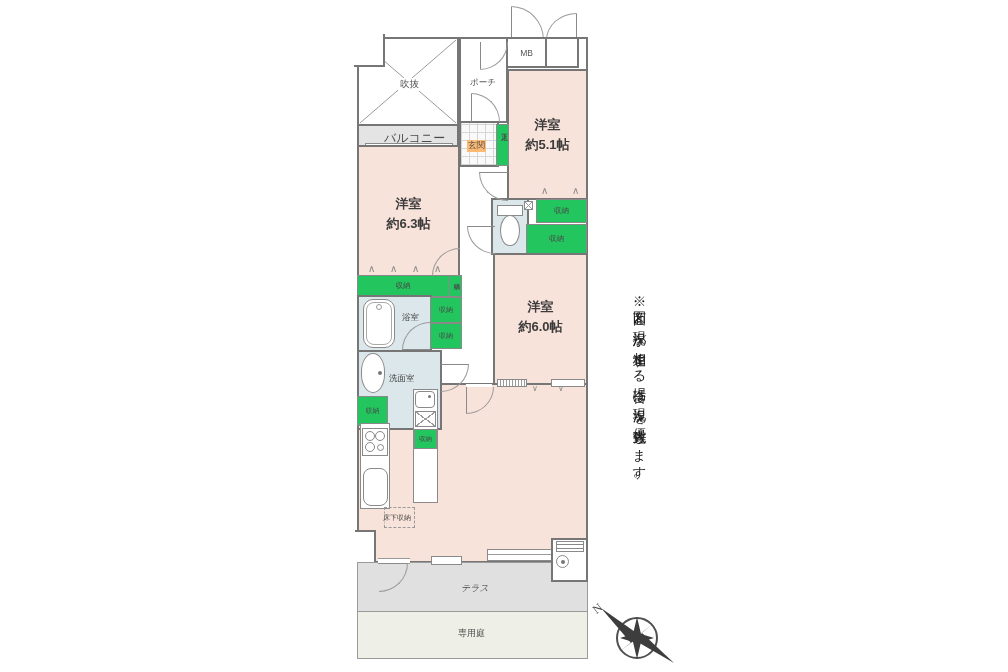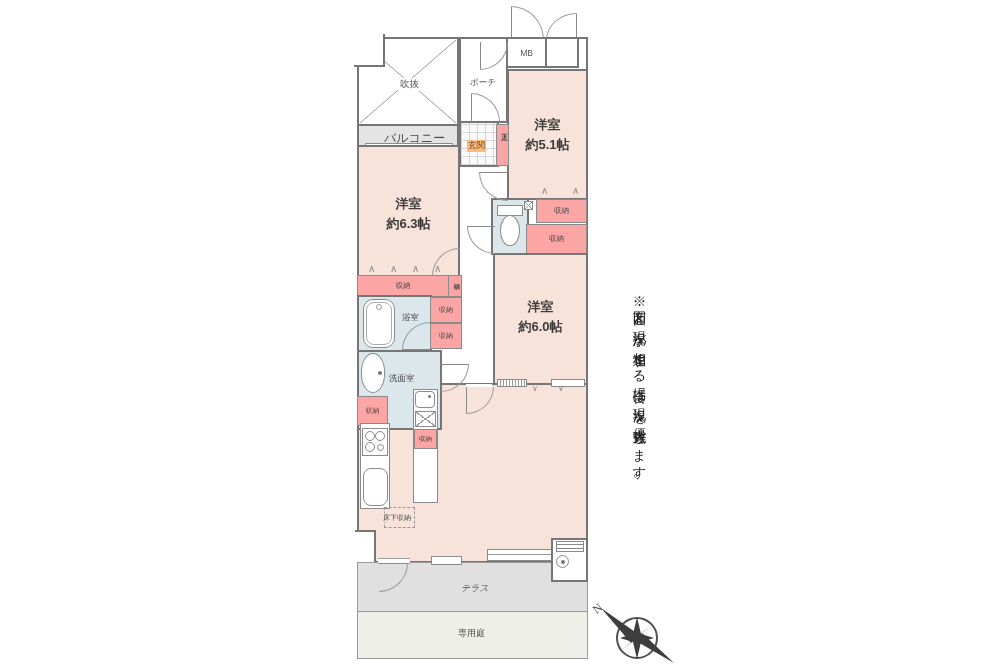--- a/index.html
+++ b/index.html
@@ -2,21 +2,21 @@
 <html><head>
 <meta charset="utf-8">
 <style>
   html,body{margin:0;padding:0;background:#fff;}
   .canvas{position:relative;width:1008px;height:672px;background:#ffffff;overflow:hidden;
           font-family:"Liberation Sans","DejaVu Sans",sans-serif;color:#3b3b3b;}
   .abs{position:absolute;box-sizing:border-box;}
   .room{position:absolute;box-sizing:border-box;border:2px solid #767676;}
   .pink{background:#f8e3da;}
   .blue{background:#dce7eb;}
-  .tan{background:#fca5a5;border:1.2px solid #8a8a8a;}
+  .tan{background:#22c55e;border:1.2px solid #8a8a8a;}
   .white{background:#ffffff;}
   .lbl{position:absolute;white-space:nowrap;color:#3b3b3b;}
   .rm-title{font-size:13px;font-weight:700;text-align:center;line-height:1.55;}
   .ldk-title{font-size:15px;font-weight:700;text-align:center;line-height:1.45;}
   .sm{font-size:8.5px;color:#4a4a4a;}
   .st-lbl{position:absolute;width:100%;text-align:center;font-size:7.5px;color:#4a4a4a;top:50%;transform:translateY(-50%);}
   .vert{writing-mode:vertical-rl;text-orientation:upright;letter-spacing:1px;}
   .arc{position:absolute;box-sizing:border-box;}
   .chev{position:absolute;font-size:10px;color:#8a8a8a;line-height:1;}
   .fix{position:absolute;box-sizing:border-box;background:#fff;border:1px solid #8a8a8a;}

